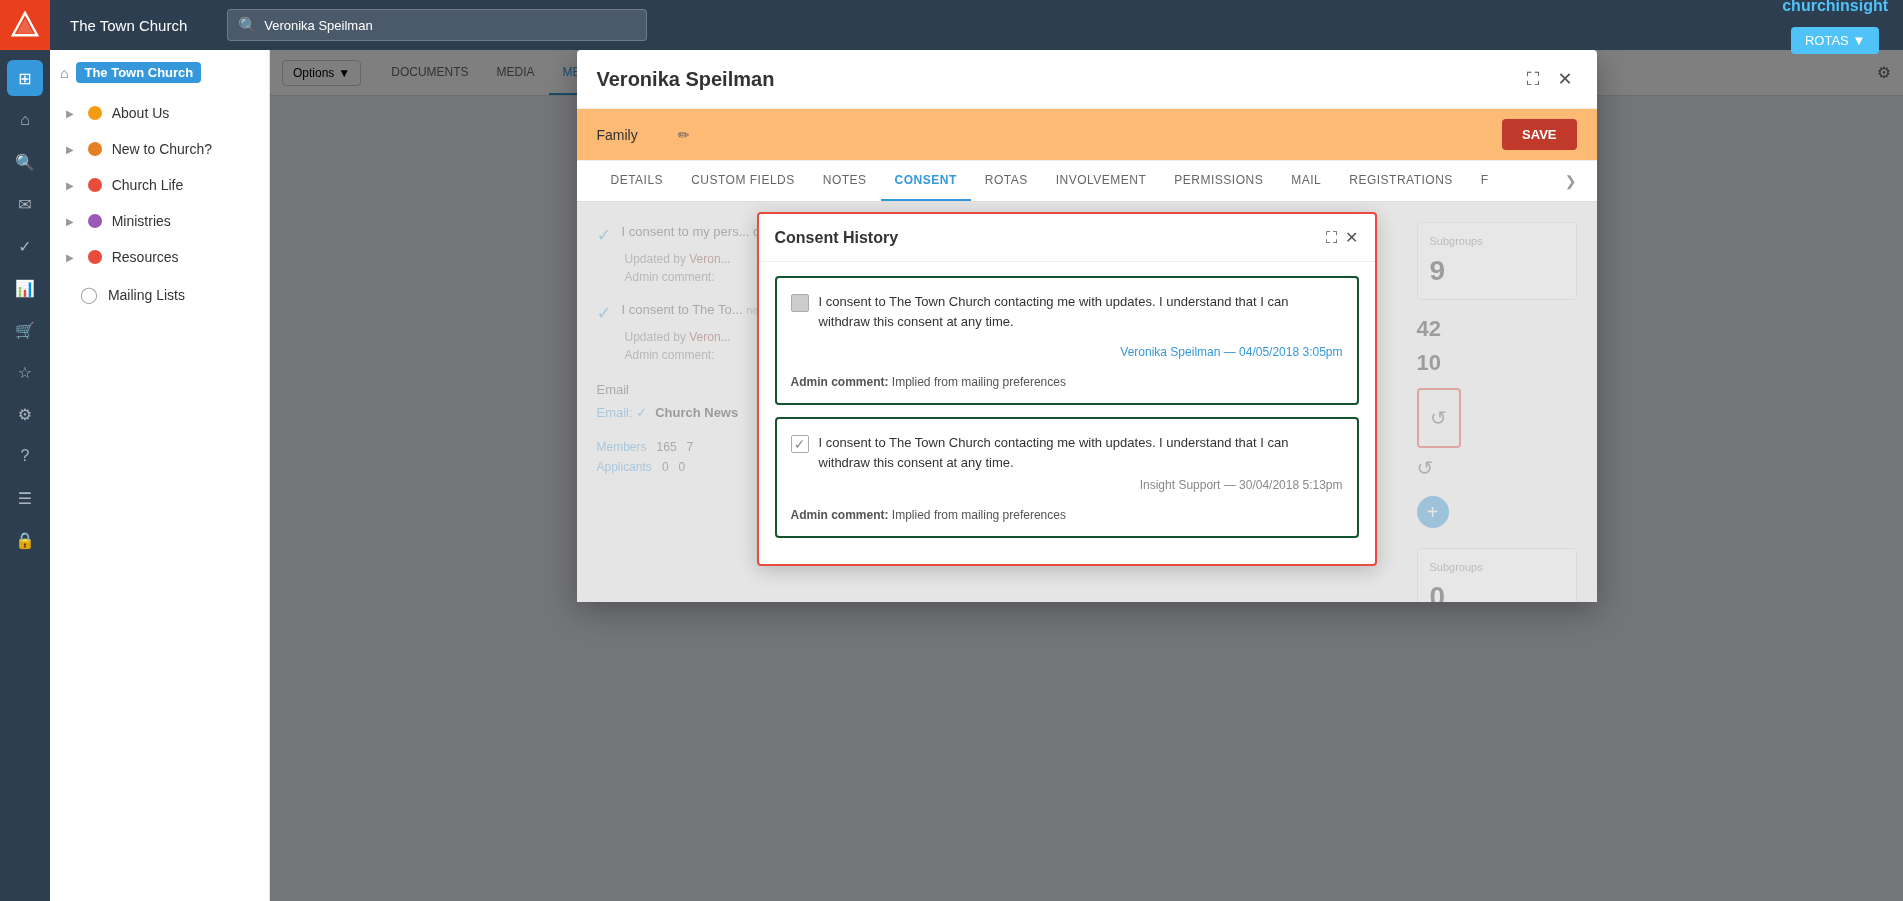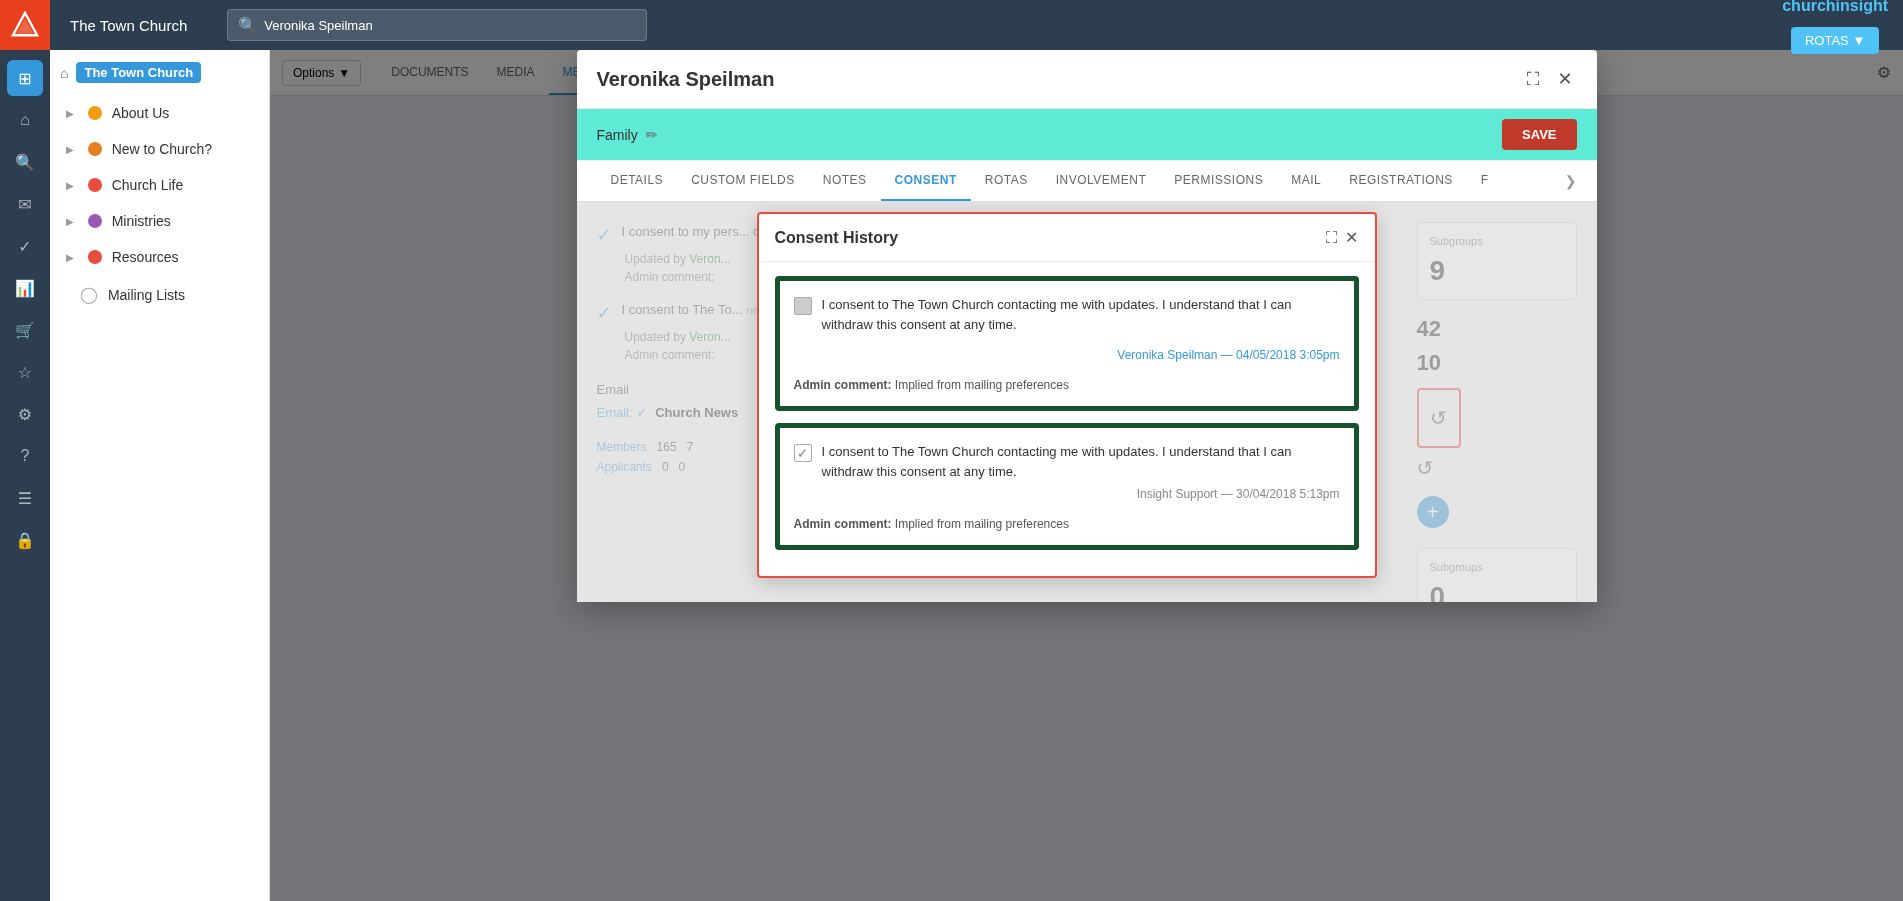--- a/index.html
+++ b/index.html
@@ -121,21 +121,21 @@
     .person-modal-tab {
       padding: 12px 14px; font-size: 12px; color: #666; cursor: pointer;
       border-bottom: 2px solid transparent; white-space: nowrap; letter-spacing: 0.5px;
     }
     .person-modal-tab.active { color: #3498db; border-bottom-color: #3498db; font-weight: 600; }
     .tab-chevron { color: #999; margin-left: auto; cursor: pointer; font-size: 14px; }
 
     
     .person-modal-subheader {
       display: flex; align-items: center; padding: 10px 20px;
-      background: #5eead4; border-bottom: 1px solid #eee; flex-shrink: 0;
+      background: #fdba74; border-bottom: 1px solid #eee; flex-shrink: 0; gap: 32px;
     }
     .family-label { font-size: 14px; color: #333; margin-right: 8px; }
     .edit-icon { color: #666; font-size: 14px; cursor: pointer; }
     .save-btn {
       margin-left: auto; background: #c0392b; color: #fff;
       border: none; border-radius: 4px; padding: 8px 20px;
       font-size: 13px; font-weight: 600; cursor: pointer;
     }
 
     
@@ -145,21 +145,21 @@
     }
 
     
     .consent-section { margin-bottom: 16px; }
     .consent-item {
       display: flex; align-items: flex-start; gap: 10px; margin-bottom: 6px;
     }
     .consent-check { color: #3498db; font-size: 18px; margin-top: 2px; }
     .consent-text { font-size: 13px; color: #333; line-height: 1.5; flex: 1; }
     .consent-meta { font-size: 12px; color: #666; margin-left: 28px; margin-bottom: 4px; }
-    .consent-meta a { color: #15803d; text-decoration: none; }
+    .consent-meta a { color: #7f1d1d; text-decoration: none; }
     .consent-admin { font-size: 12px; color: #666; margin-left: 28px; }
     .subgroups-card {
       background: #fff; border: 1px solid #ddd; border-radius: 4px;
       padding: 12px; margin-bottom: 12px;
     }
     .subgroups-title { font-size: 11px; color: #888; margin-bottom: 8px; }
     .subgroups-number { font-size: 28px; font-weight: 600; color: #333; }
     .history-btn {
       background: none; border: none; color: #666; cursor: pointer; font-size: 18px;
       display: flex; align-items: center; justify-content: center;
@@ -197,21 +197,21 @@
     }
     .ch-header {
       display: flex; align-items: center; padding: 14px 16px;
       border-bottom: 1px solid #eee;
     }
     .ch-title { font-size: 16px; font-weight: 600; color: #333; flex: 1; }
     .ch-controls { display: flex; gap: 8px; }
     .ch-ctrl-btn { background: none; border: none; cursor: pointer; color: #555; font-size: 16px; }
     .ch-body { padding: 14px 16px; }
     .ch-entry {
-      background: #fff; border: 5px solid #14532d; border-radius: 4px;
+      background: #fff; border: 2px solid #14532d; border-radius: 4px;
       padding: 14px; margin-bottom: 12px;
     }
     .ch-entry-top { display: flex; align-items: flex-start; gap: 10px; }
     .ch-checkbox {
       width: 18px; height: 18px; background: #ccc; border: 1px solid #aaa;
       border-radius: 2px; flex-shrink: 0; margin-top: 2px;
     }
     .ch-checkbox.checked {
       background: transparent; border-color: #aaa;
       display: flex; align-items: center; justify-content: center;

